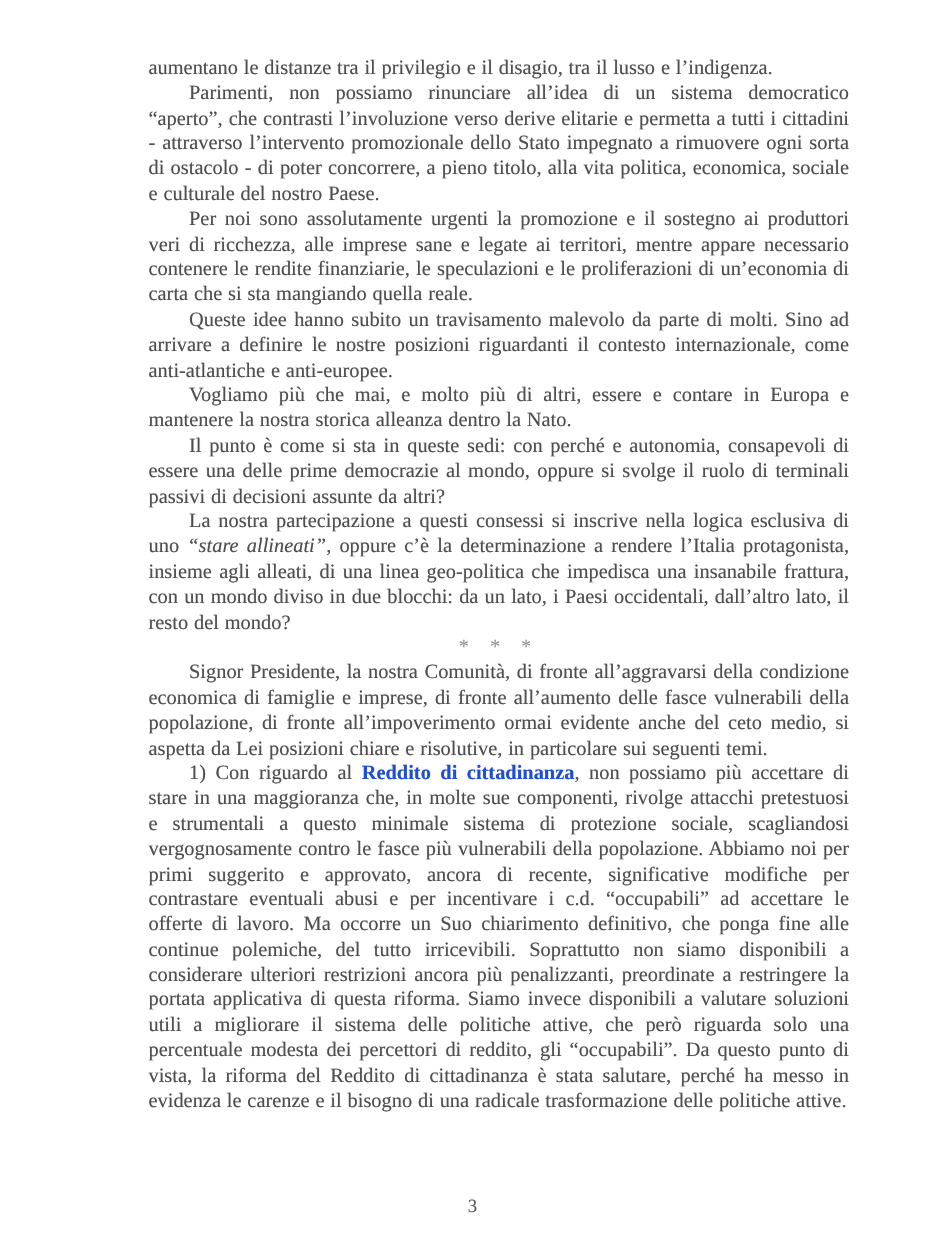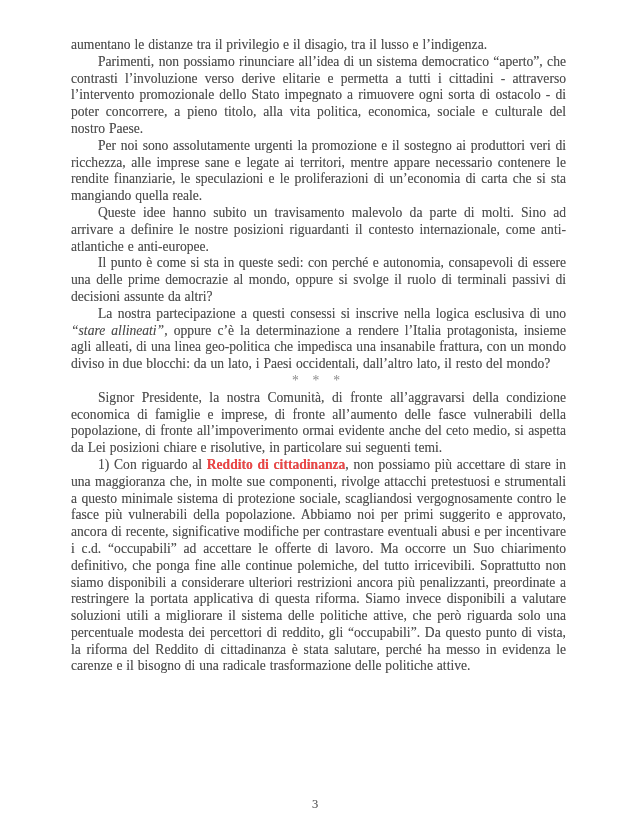--- a/index.html
+++ b/index.html
@@ -6,21 +6,21 @@
     margin: 0;
     padding: 0;
     background: #ffffff;
   }
   .page {
     position: relative;
     width: 630px;
     height: 834px;
     box-sizing: border-box;
     background: #ffffff;
-    padding: 37px 64px 0 71px;
+    padding: 37px 64px 0 99px;
     font-family: "Liberation Serif", "DejaVu Serif", serif;
     font-size: 13.6px;
     line-height: 16.8px;
     color: #4f4f4f;
     overflow: hidden;
   }
   .page p {
     margin: 0;
     text-align: justify;
     text-indent: 27px;
@@ -32,21 +32,21 @@
   }
   .page p.sep {
     text-align: center;
     text-indent: 0;
     letter-spacing: 5px;
     color: #8a8a8a;
     text-shadow: none;
   }
   .page p b {
     font-weight: bold;
-    color: #ef4444;
+    color: #1d4ed8;
   }
   .page p i {
   }
   .footer {
     position: absolute;
     top: 796px;
     left: 0;
     width: 630px;
     text-align: center;
     font-size: 12.5px;
@@ -56,20 +56,21 @@
 </style>
 </head>
 <body>
 
 <div class="page">
   <div>
       <p class="noindent"><span>aumentano le distanze tra il privilegio e il disagio, tra il lusso e l’indigenza.</span></p>
       <p><span>Parimenti, non possiamo rinunciare all’idea di un sistema democratico “aperto”, che contrasti l’involuzione verso derive elitarie e permetta a tutti i cittadini - attraverso l’intervento promozionale dello Stato impegnato a rimuovere ogni sorta di ostacolo - di poter concorrere, a pieno titolo, alla vita politica, economica, sociale e culturale del nostro Paese.</span></p>
       <p><span>Per noi sono assolutamente urgenti la promozione e il sostegno ai produttori veri di ricchezza, alle imprese sane e legate ai territori, mentre appare necessario contenere le rendite finanziarie, le speculazioni e le proliferazioni di un’economia di carta che si sta mangiando quella reale.</span></p>
       <p><span>Queste idee hanno subito un travisamento malevolo da parte di molti. Sino ad arrivare a definire le nostre posizioni riguardanti il contesto internazionale, come anti-atlantiche e anti-europee.</span></p>
+      <p><span>Vogliamo più che mai, e molto più di altri, essere e contare in Europa e mantenere la nostra storica alleanza dentro la Nato.</span></p>
       <p><span>Il punto è come si sta in queste sedi: con perché e autonomia, consapevoli di essere una delle prime democrazie al mondo, oppure si svolge il ruolo di terminali passivi di decisioni assunte da altri?</span></p>
       <p><span>La nostra partecipazione a questi consessi si inscrive nella logica esclusiva di uno </span><i>“stare allineati”</i><span>, oppure c’è la determinazione a rendere l’Italia protagonista, insieme agli alleati, di una linea geo-politica che impedisca una insanabile frattura, con un mondo diviso in due blocchi: da un lato, i Paesi occidentali, dall’altro lato, il resto del mondo?</span></p>
       <p class="sep"><span>* * *</span></p>
       <p><span>Signor Presidente, la nostra Comunità, di fronte all’aggravarsi della condizione economica di famiglie e imprese, di fronte all’aumento delle fasce vulnerabili della popolazione, di fronte all’impoverimento ormai evidente anche del ceto medio, si aspetta da Lei posizioni chiare e risolutive, in particolare sui seguenti temi.</span></p>
       <p><span>1) Con riguardo al </span><b>Reddito di cittadinanza</b><span>, non possiamo più accettare di stare in una maggioranza che, in molte sue componenti, rivolge attacchi pretestuosi e strumentali a questo minimale sistema di protezione sociale, scagliandosi vergognosamente contro le fasce più vulnerabili della popolazione. Abbiamo noi per primi suggerito e approvato, ancora di recente, significative modifiche per contrastare eventuali abusi e per incentivare i c.d. “occupabili” ad accettare le offerte di lavoro. Ma occorre un Suo chiarimento definitivo, che ponga fine alle continue polemiche, del tutto irricevibili. Soprattutto non siamo disponibili a considerare ulteriori restrizioni ancora più penalizzanti, preordinate a restringere la portata applicativa di questa riforma. Siamo invece disponibili a valutare soluzioni utili a migliorare il sistema delle politiche attive, che però riguarda solo una percentuale modesta dei percettori di reddito, gli “occupabili”. Da questo punto di vista, la riforma del Reddito di cittadinanza è stata salutare, perché ha messo in evidenza le carenze e il bisogno di una radicale trasformazione delle politiche attive.</span></p>
     </div>
   <div class="footer">3</div>
 </div>
 
 </body></html>

